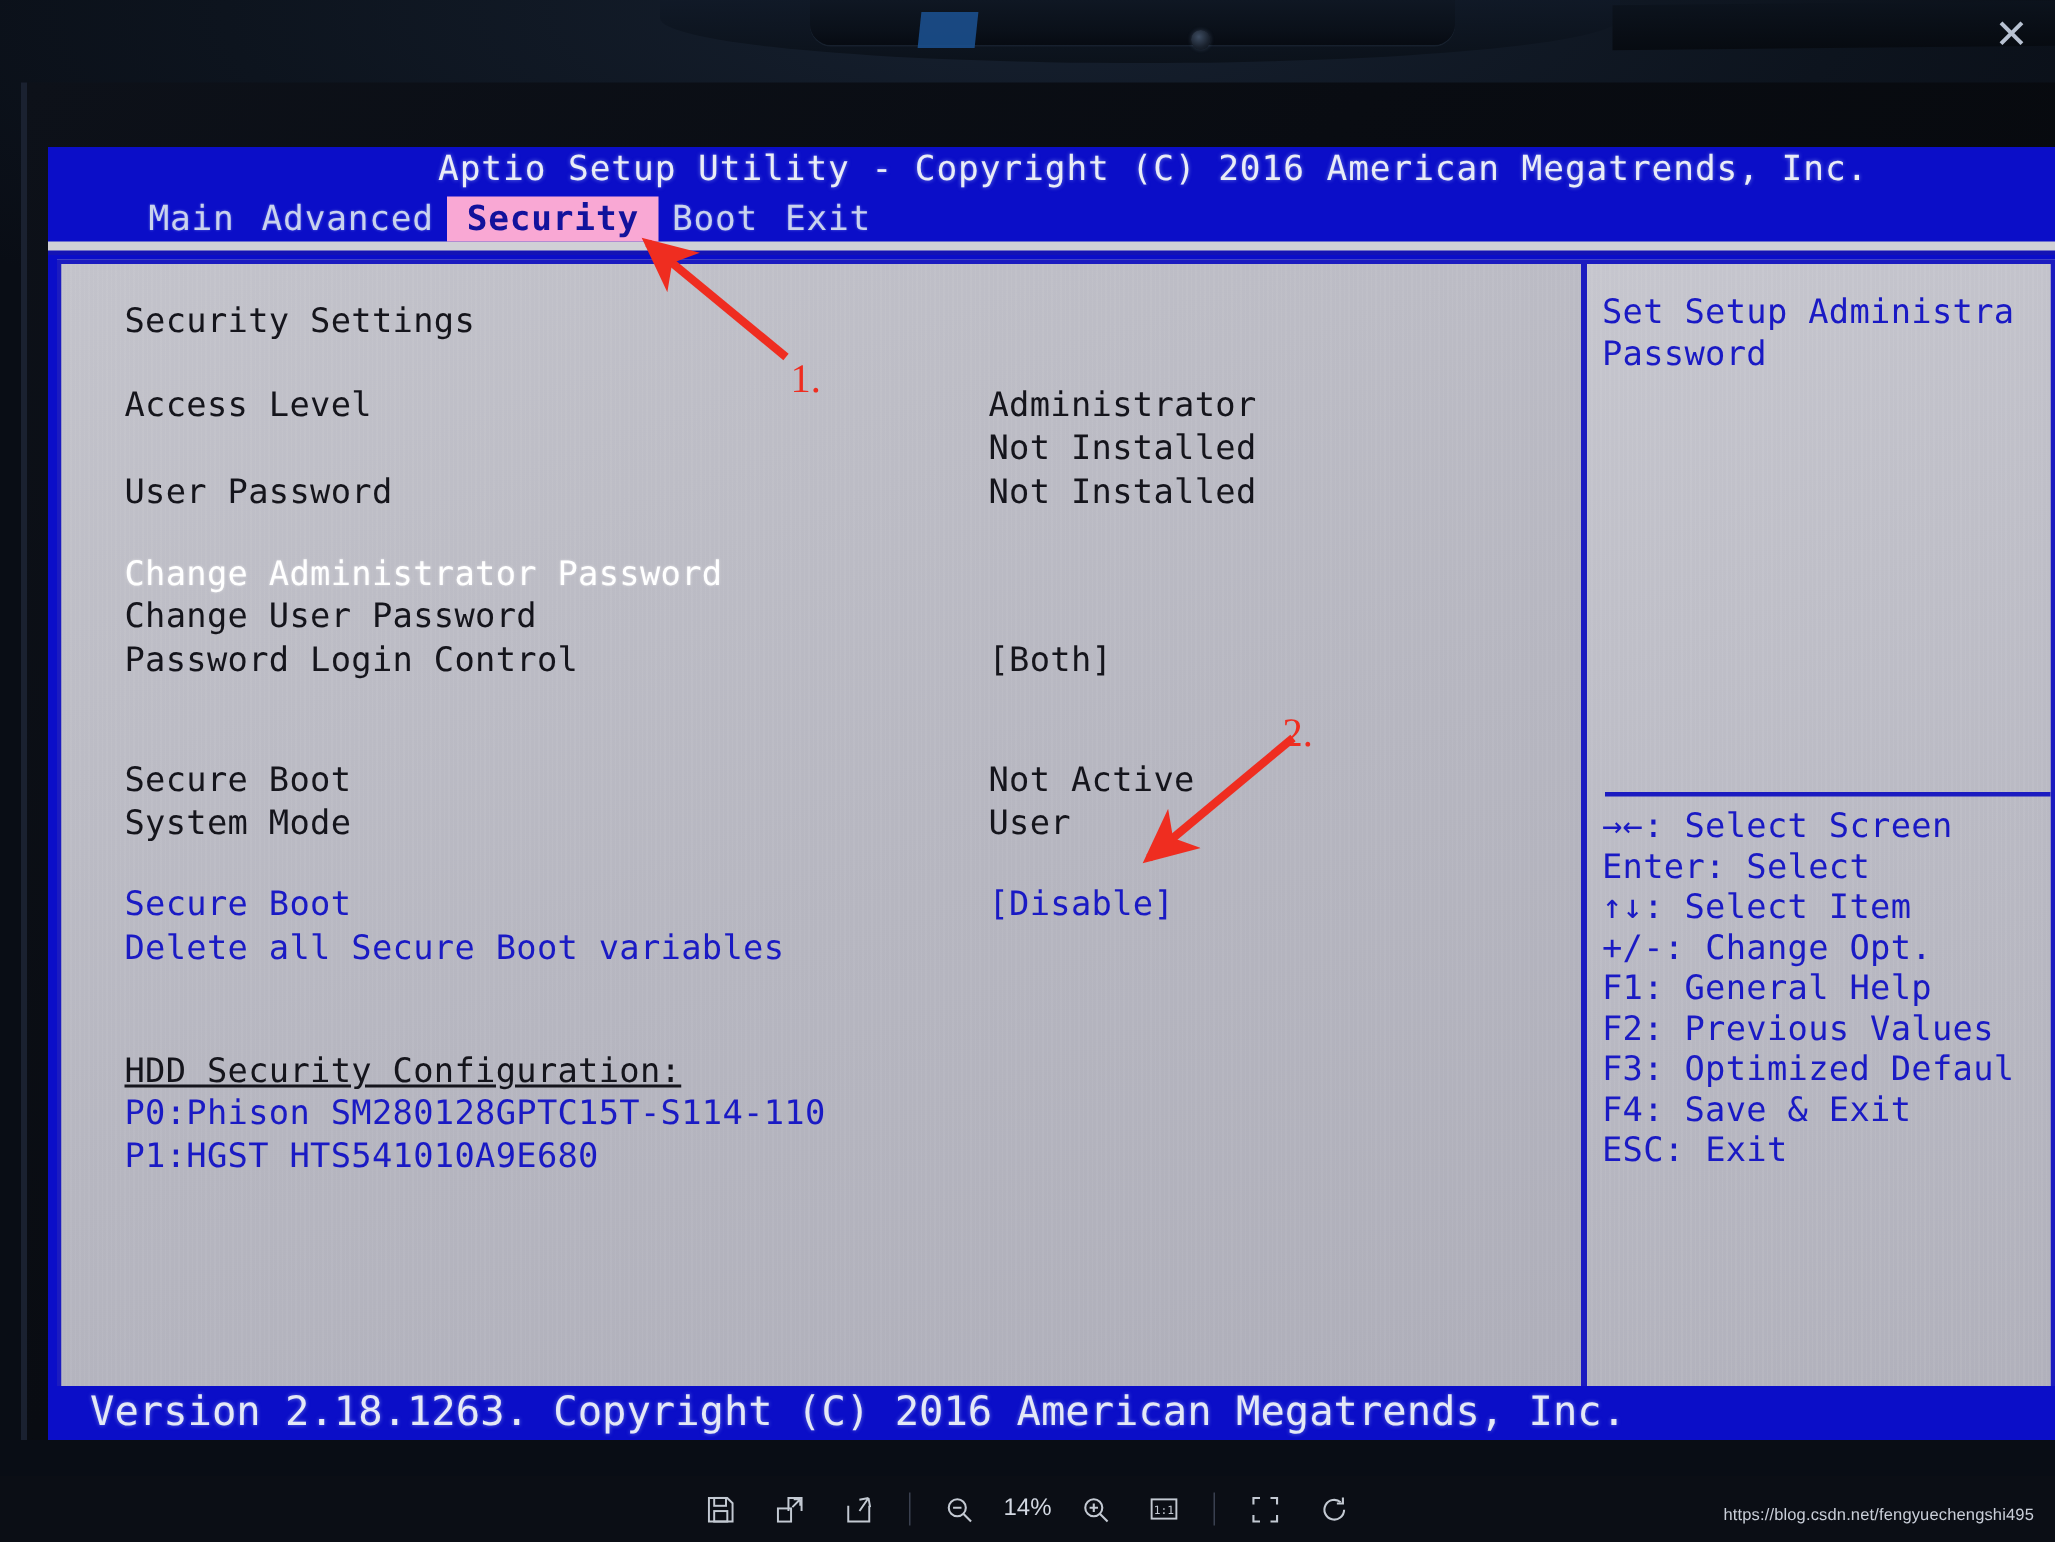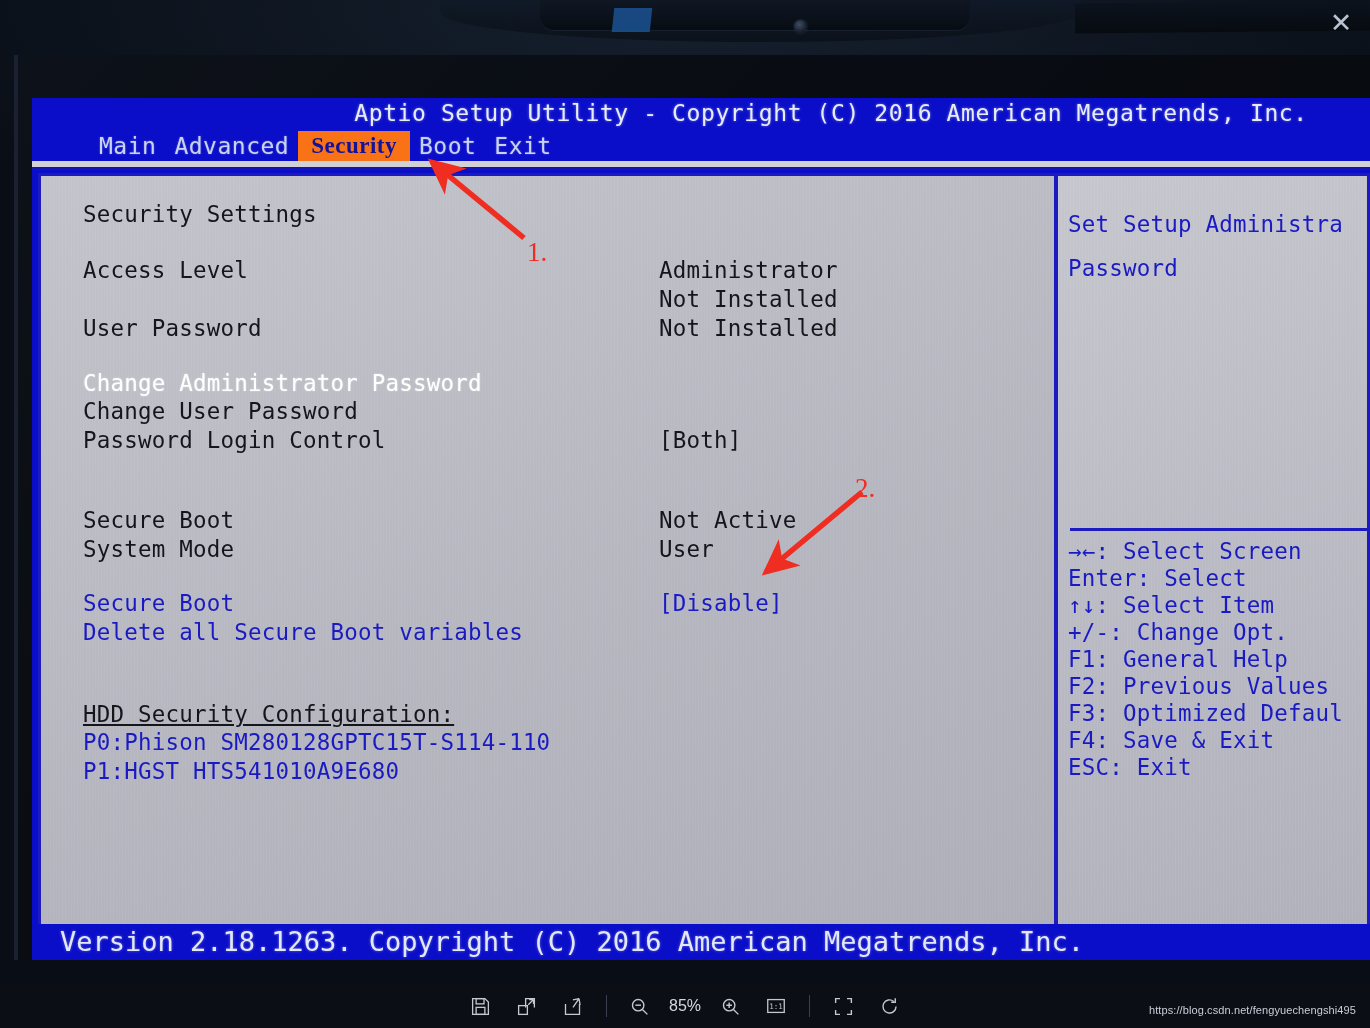--- a/index.html
+++ b/index.html
@@ -55,35 +55,35 @@
 
   
   #bios {
     position:absolute; left:32px; top:98px; width:1338px; height:862px;
     background:#0b0ec8;
     overflow:hidden;
   }
   #bios-title {
     height:30px; line-height:30px;
     color:#e9ecf7; font-size:23px; letter-spacing:.6px;
-    text-align:center; white-space:nowrap;
+    white-space:nowrap;
     text-shadow:0 0 3px rgba(190,210,255,.55);
     padding-left:260px;
   }
   #tabbar {
     height:33px; display:flex; align-items:flex-end; padding-left:58px;
     white-space:nowrap;
   }
   .tab {
     font-size:23px; line-height:30px; color:#c9d2ee; padding:0 9px;
     letter-spacing:.5px; text-shadow:0 0 2px rgba(180,200,255,.45);margin-top:20px;
   }
   .tab.active {
-    background:#f97316; color:#12129c; text-shadow:none;
-    padding:0 13px; font-weight:bold;font-family:Liberation Serif, serif;
+    background:#f9a8d4; color:#12129c; text-shadow:none;
+    padding:0 13px; font-weight:bold;
   }
   #tab-underline {
     height:9px; background:#d0d0d6;
     border-bottom:3px solid #1414b4;
   }
 
   
   #bios-body {
     position:absolute; left:6px; top:75px; width:1332px; height:782px;
     background:#b9b9c2;
@@ -115,21 +115,20 @@
   .lbl  { left:42px; }
   .val  { left:618px; }
   .c-dark  { color:#15151c; }
   .c-blue  { color:#1a1ac4; }
   .c-white { color:#ffffff; text-shadow:0 0 2px rgba(255,255,255,.5); }
 
   
   .help {
     color:#1a1ac4; font-size:22.5px; line-height:28px; white-space:nowrap;
     letter-spacing:.2px;
-    margin-top:16px;
   }
   #hr {
     position:absolute; left:12px; top:352px; width:320px; height:3px;
     background:#1b1bc0;
   }
   #keys { position:absolute; left:10px; top:362px; }
   .keyline {
     color:#1a1ac4; font-size:22.5px; line-height:27px; white-space:nowrap;
     letter-spacing:.2px;
   }
@@ -336,21 +335,21 @@
   <div class="tb-sep"></div>
 
   <div class="tb-item">
     <svg class="ico" width="21" height="21" viewBox="0 0 24 24" fill="none" stroke="currentColor" stroke-width="1.6">
       <circle cx="10.5" cy="10.5" r="6.5"></circle>
       <path d="M15.3 15.3L21 21"></path>
       <path d="M7.3 10.5h6.4"></path>
     </svg>
   </div>
 
-  <div id="zoom-level">85%</div>
+  <div id="zoom-level">14%</div>
 
   <div class="tb-item">
     <svg class="ico" width="21" height="21" viewBox="0 0 24 24" fill="none" stroke="currentColor" stroke-width="1.6">
       <circle cx="10.5" cy="10.5" r="6.5"></circle>
       <path d="M15.3 15.3L21 21"></path>
       <path d="M7.3 10.5h6.4M10.5 7.3v6.4"></path>
     </svg>
   </div>
 
   <div class="tb-item">

